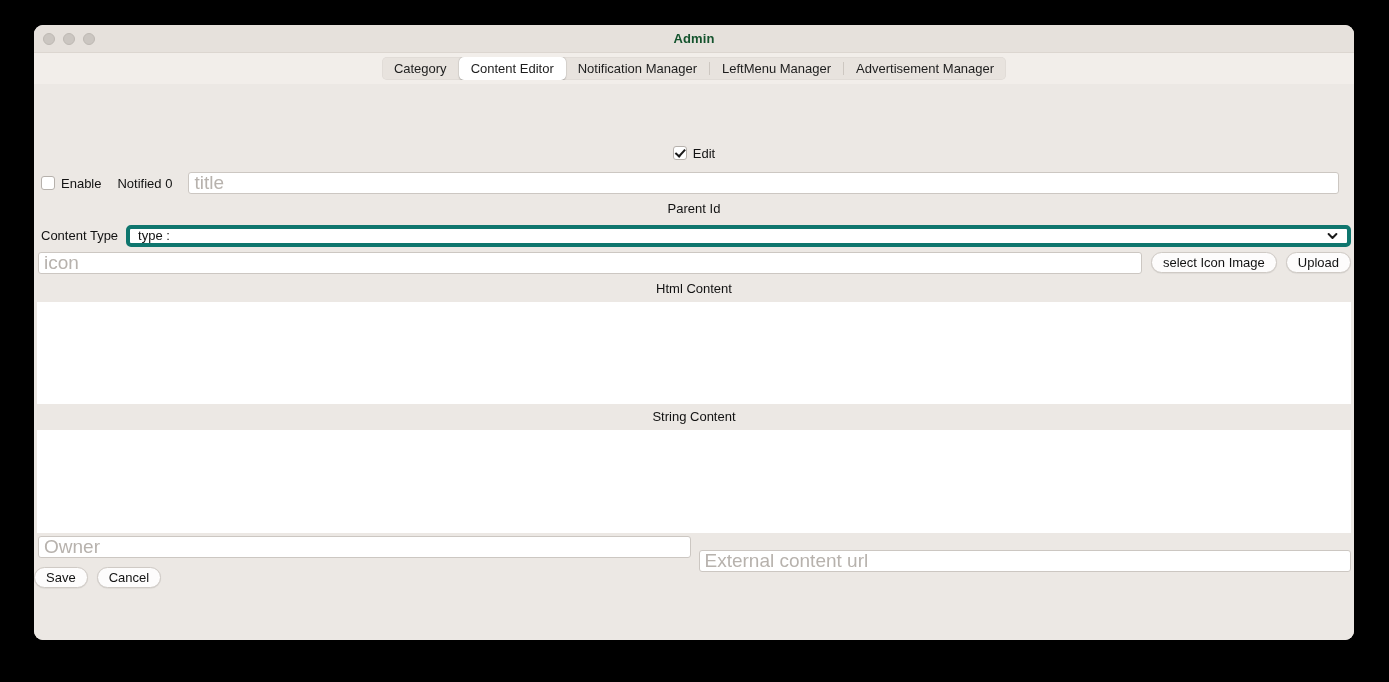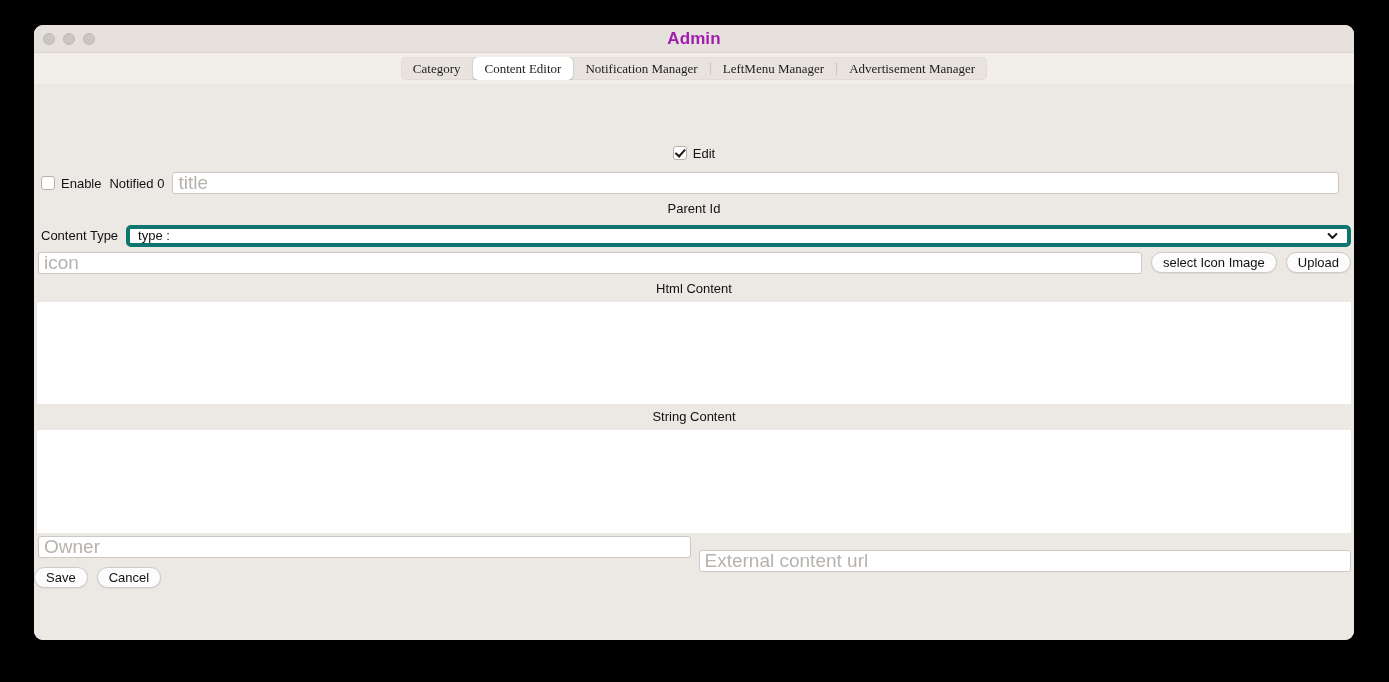--- a/index.html
+++ b/index.html
@@ -37,43 +37,42 @@
   }
   .tl {
     width: 12px; height: 12px;
     border-radius: 50%;
     background: #cbc6c1;
     border: 1px solid #bdb8b3;
   }
   #window-title {
     flex: 1;
     text-align: center;
-    font-size: 17px;
+    font-size: 13px;
     font-weight: bold;
-    color: #a21caf;
+    color: #14532d;
     letter-spacing: 0.1px;
   }
 
   
   #tabbar-wrap {
     height: 31px;
     background: #f2eeea;
     display: flex;
     align-items: center;
     justify-content: center;
   }
   #tabbar {
     display: flex;
     align-items: stretch;
     height: 23px;
     background: #e8e3de;
     border-radius: 5px;
     overflow: hidden;
     box-shadow: inset 0 0 0 0.5px rgba(0,0,0,0.06);
-    font-family: Liberation Serif, serif;
   }
   .tab {
     position: relative;
     display: flex; align-items: center;
     padding: 0 12px;
     font-size: 13px;
     color: #1d1d1d;
     white-space: nowrap;
     cursor: default;
   }
@@ -122,21 +121,21 @@
     transform: rotate(42deg) translate(-0.5px,-1px);
   }
 
   .row {
     display: flex; align-items: center;
     padding: 0 3px;
   }
 
   .row-enable {
     height: 26px;
-    gap: 8px;
+    gap: 16px;
     padding-left: 7px; padding-right: 15px;
   }
   .lbl {
     font-size: 13px;
     color: #121212;
     white-space: nowrap;
   }
 
   .textfield {
     height: 22px;

